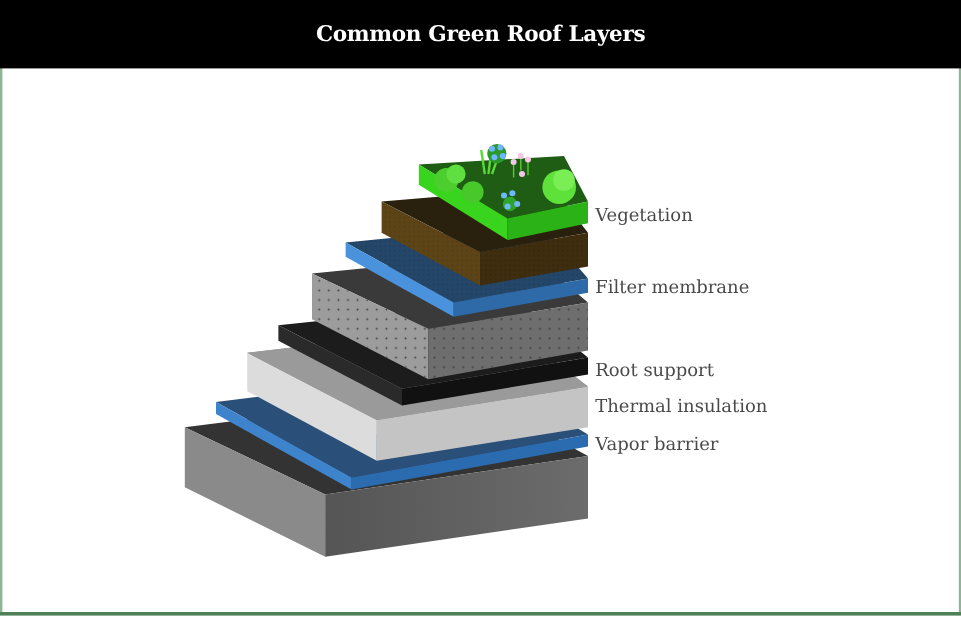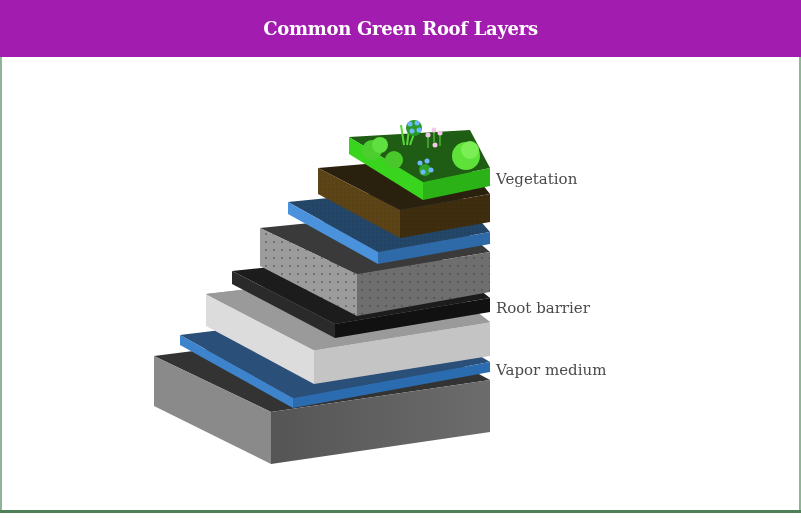--- a/index.html
+++ b/index.html
@@ -4,21 +4,21 @@
 <style>
   html, body { margin: 0; padding: 0; background: #ffffff; }
   body { width: 801px; height: 518px; position: relative; overflow: hidden; font-family: "DejaVu Serif", "Liberation Serif", serif; }
   .frame {
     position: absolute; left: 0; top: 0; width: 797px; height: 510px;
     border-left: 2px solid #8fb596; border-right: 2px solid #8fb596;
     box-sizing: content-box;
   }
   .header {
     position: absolute; left: 0; top: 0; width: 801px; height: 57px;
-    background: #a21caf; display: flex; align-items: center; justify-content: center;
+    background: #000000; display: flex; align-items: center; justify-content: center;
   }
   .header h1 {
     margin: 0; color: #ffffff; font-family: "DejaVu Serif", "Liberation Serif", serif;
     font-weight: bold; font-size: 18px; letter-spacing: -0.3px;
   }
   .bottom-bar { position: absolute; left: 0; top: 510px; width: 801px; height: 3px; background: #4e8157; }
   .diagram { position: absolute; left: 0; top: 57px; width: 801px; height: 453px; }
   .diagram svg { position: absolute; left: 0; top: 0; }
   .label {
     position: absolute; left: 496px; font-size: 15px; color: #4a4a4a;
@@ -123,17 +123,19 @@
         <path d="M428 148 L428 136 M434 142 L434 130 M440 146 L440 134" stroke="#58c83a" stroke-width="1.2"></path>
         <circle cx="428" cy="135" r="2.5" fill="#f2c8e6"></circle>
         <circle cx="434" cy="130" r="2.5" fill="#f2c8e6"></circle>
         <circle cx="440" cy="133" r="2.5" fill="#f2c8e6"></circle>
         <circle cx="435" cy="145" r="2.5" fill="#f2c8e6"></circle>
       </g>
     </g>
   </svg>
 
   <div class="label" style="top:113px">Vegetation</div>
-  <div class="label" style="top:242px">Root barrier</div>
-  <div class="label" style="top:304px">Vapor medium</div>
+  <div class="label" style="top:173px">Filter membrane</div>
+  <div class="label" style="top:242px">Root support</div>
+  <div class="label" style="top:272px">Thermal insulation</div>
+  <div class="label" style="top:304px">Vapor barrier</div>
 </div>
 
 <div class="bottom-bar"></div>
 
 </body></html>

